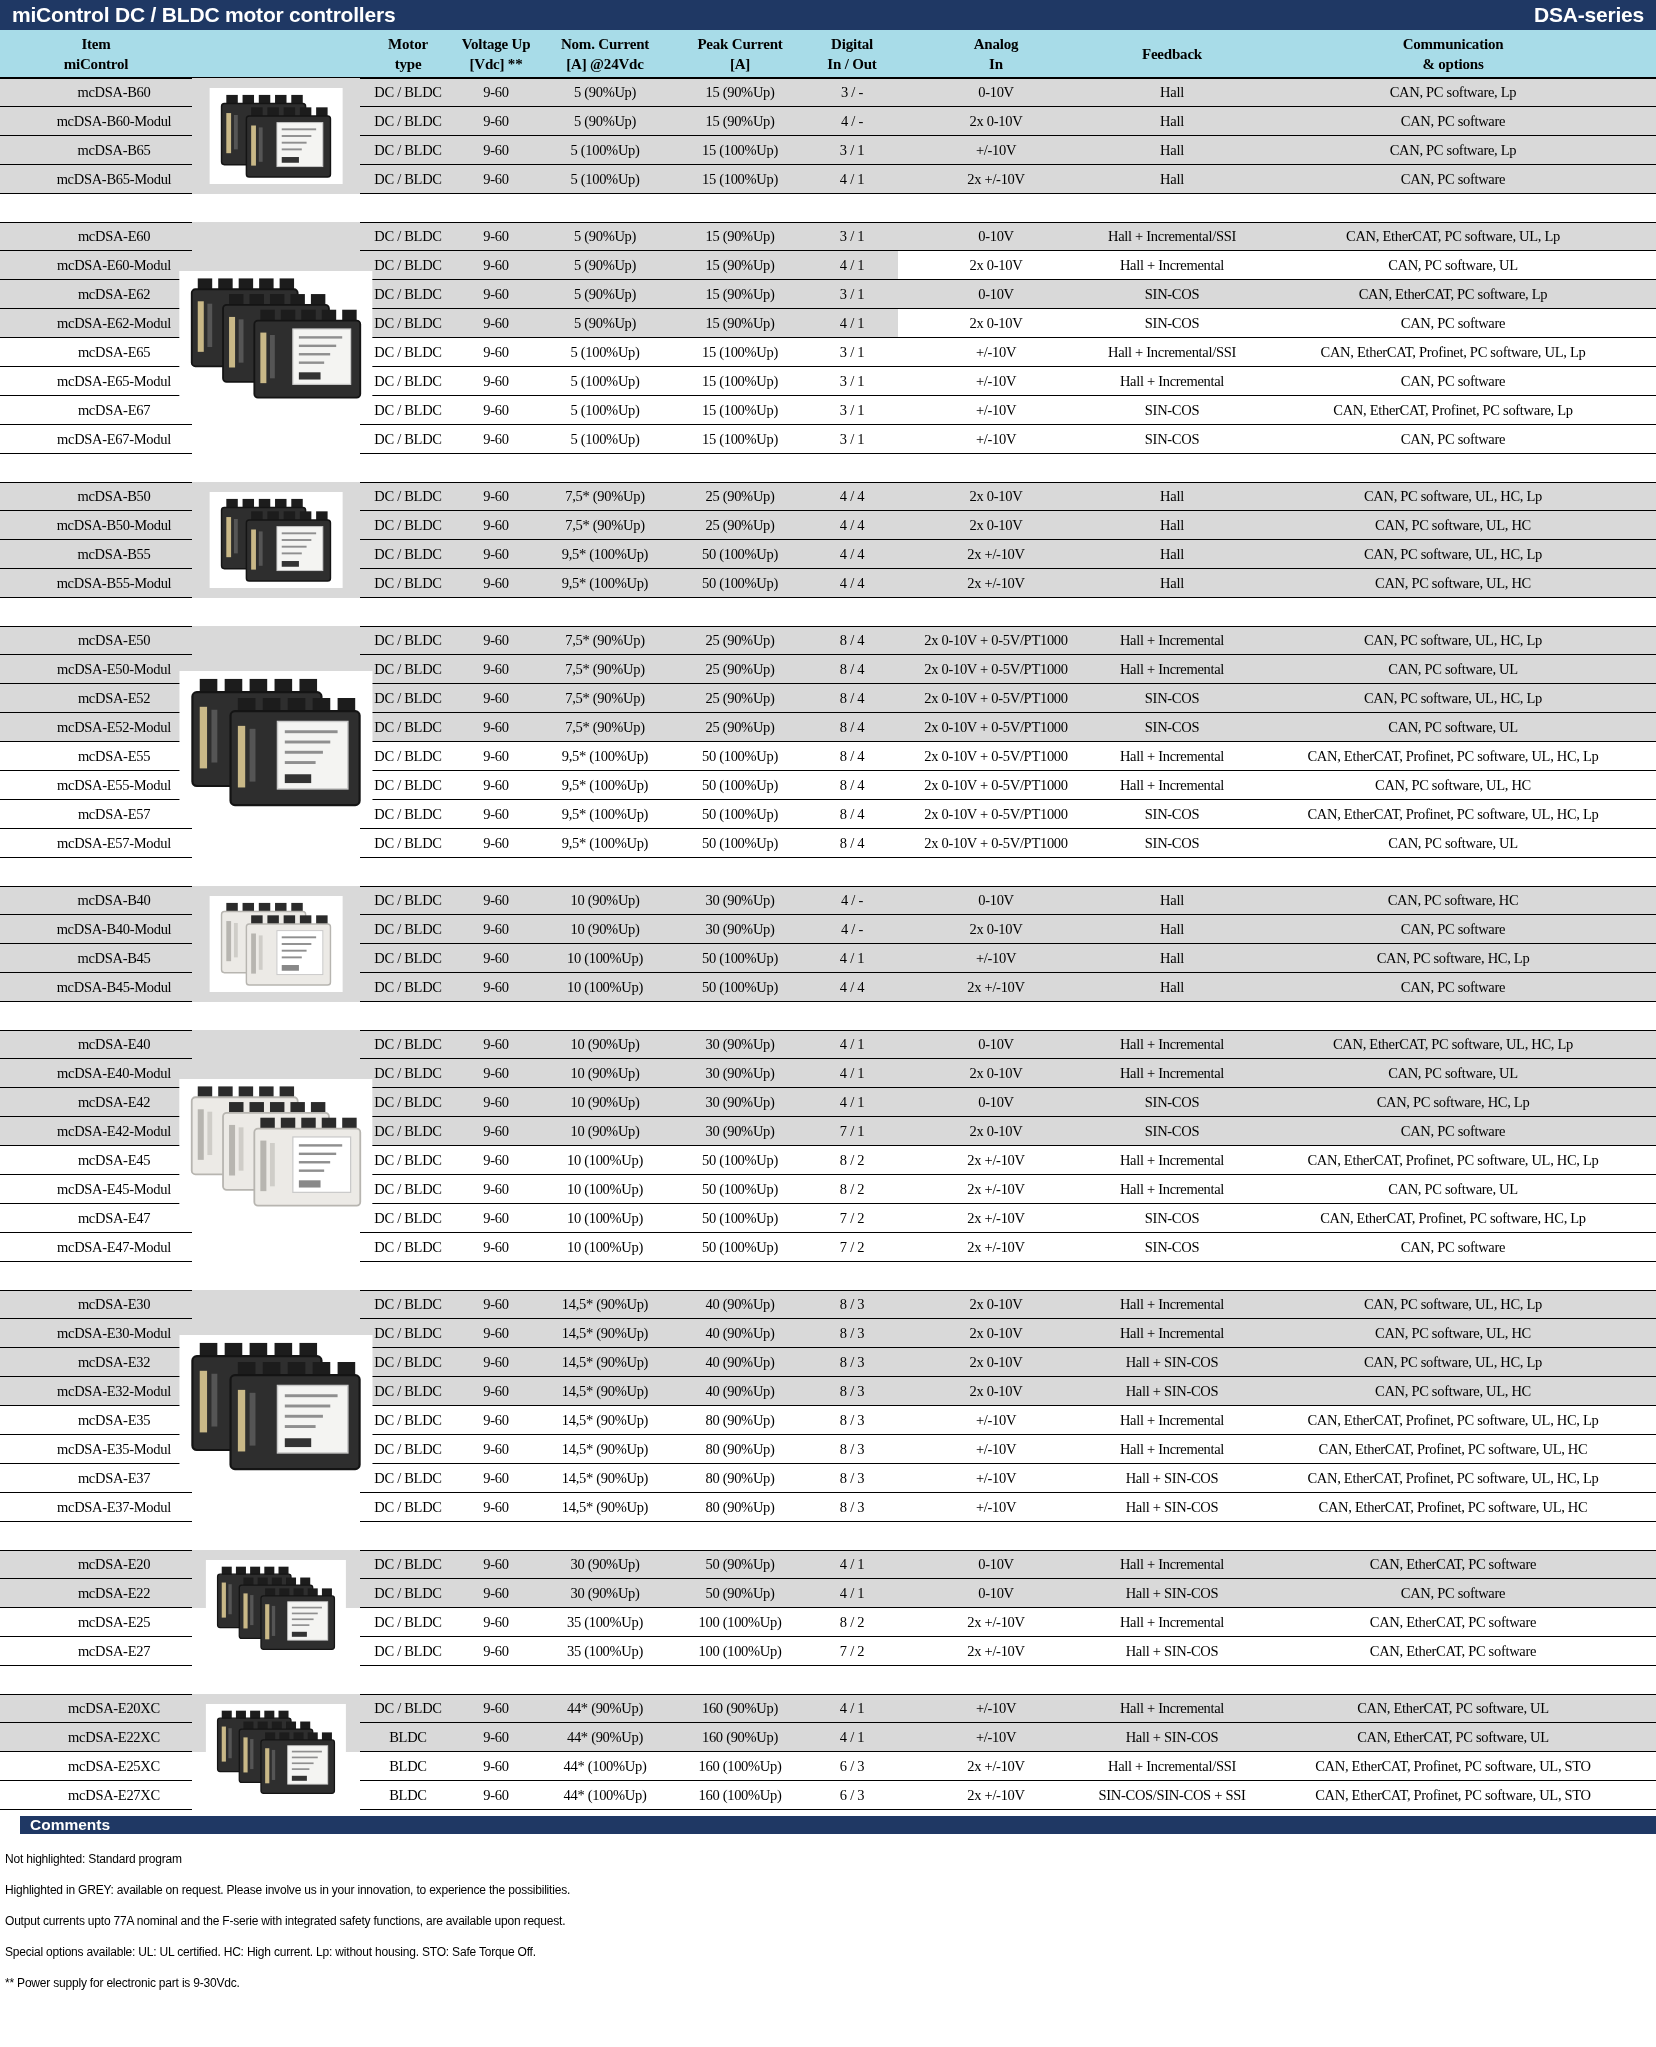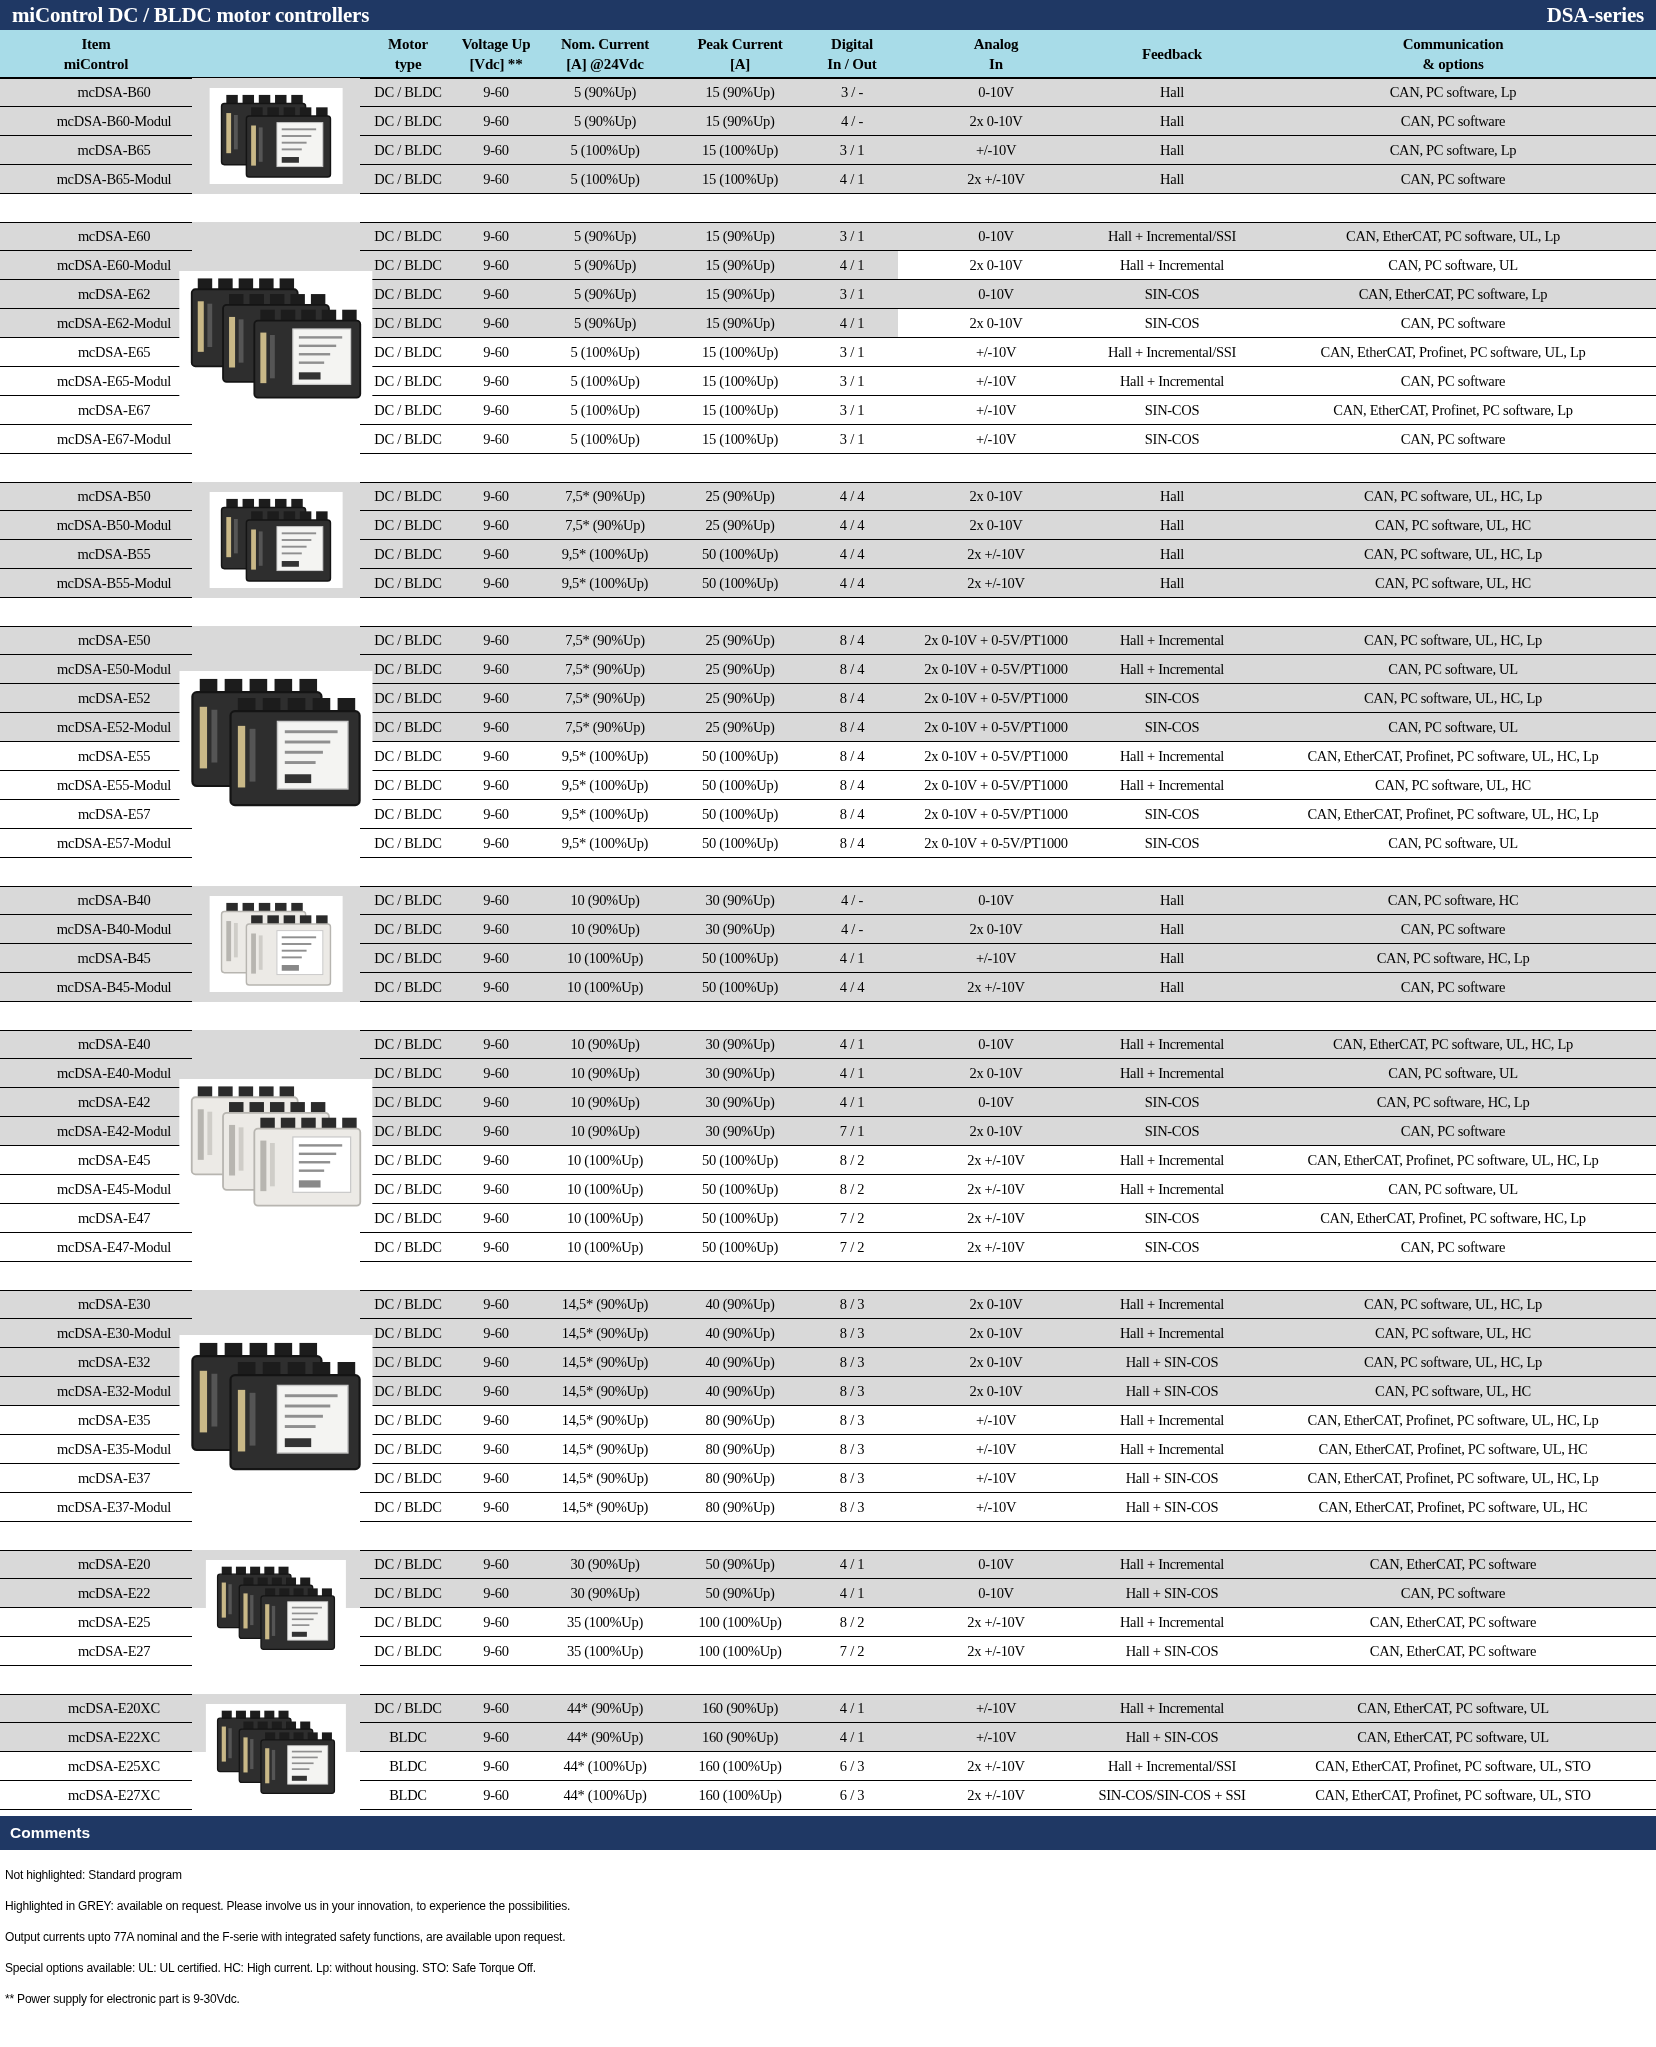--- a/index.html
+++ b/index.html
@@ -1,36 +1,36 @@
 <!DOCTYPE html>
 <html style="--navy: #1F3864; --header_bg: #A8DCE8; --row_grey: #D9D9D9; --row_white: #FFFFFF; --border: #000000;"><head>
 <meta charset="utf-8">
 <style>
   :root{
     --navy:#1F3864; --header_bg:#A8DCE8; --row_grey:#D9D9D9; --row_white:#FFFFFF; --border:#000000;
   }
   html,body{margin:0;padding:0;background:#fff;}
   body{font-family:"Liberation Sans", sans-serif; color:#000;}
   .sheet{width:1656px; position:relative; background:#fff;}
-  .title-bar{height:30px; background:var(--navy); color:#fff; display:flex; justify-content:space-between; align-items:center; padding:0 12px; box-sizing:border-box;font-family:Liberation Serif, serif;}
+  .title-bar{height:30px; background:var(--navy); color:#fff; display:flex; justify-content:space-between; align-items:center; padding:0 12px; box-sizing:border-box;}
   .title-bar .t{font-size:21px; font-weight:bold; letter-spacing:-0.2px;}
   .grid{display:grid; grid-template-columns:192px 168px 96px 80px 138px 132px 92px 196px 156px 406px;font-family:Liberation Serif, serif;}
   .header-row{background:var(--header_bg); border-bottom:1px solid var(--border); height:47px;}
   .hcell{display:flex; flex-direction:column; justify-content:center; align-items:center; font-weight:bold; font-size:15px; line-height:20px; letter-spacing:-0.2px;}
   .group{position:relative;}
   .row{height:29px;}
   .cell{display:flex; align-items:center; justify-content:center; font-size:14.5px; letter-spacing:-0.3px; box-sizing:border-box; border-bottom:1px solid var(--border); white-space:nowrap; overflow:hidden;}
   .group .row:first-child .cell{border-top:1px solid var(--border);}
   .c-item{padding-left:36px;}
   .c-img{border:none !important; background:transparent;}
   .bg-grey{background:var(--row_grey);}
   .bg-white{background:var(--row_white);}
   .gap{height:28px; background:#fff;}
   .photo{position:absolute; left:276px; top:50%; transform:translate(-50%,-50%); background:#fff; padding:5px 10px; z-index:2; display:flex; align-items:center; justify-content:center;}
-  .comments-bar{height:34px; background:var(--navy); color:#fff; font-weight:bold; font-size:15.5px; display:flex; align-items:center; padding-left:10px; margin-top:6px;}
+  .comments-bar{height:18px; background:var(--navy); color:#fff; font-weight:bold; font-size:15.5px; display:flex; align-items:center; padding-left:10px; margin-top:6px;margin-left:20px;}
   .comments{padding:10px 0 10px 5px;}
   .comment-line{font-size:12px; line-height:31px; letter-spacing:-0.2px; white-space:nowrap;}
 </style>
 </head>
 <body>
 
 <div class="sheet">
   <div class="title-bar">
     <span class="t">miControl DC / BLDC motor controllers</span>
     <span class="t">DSA-series</span>

